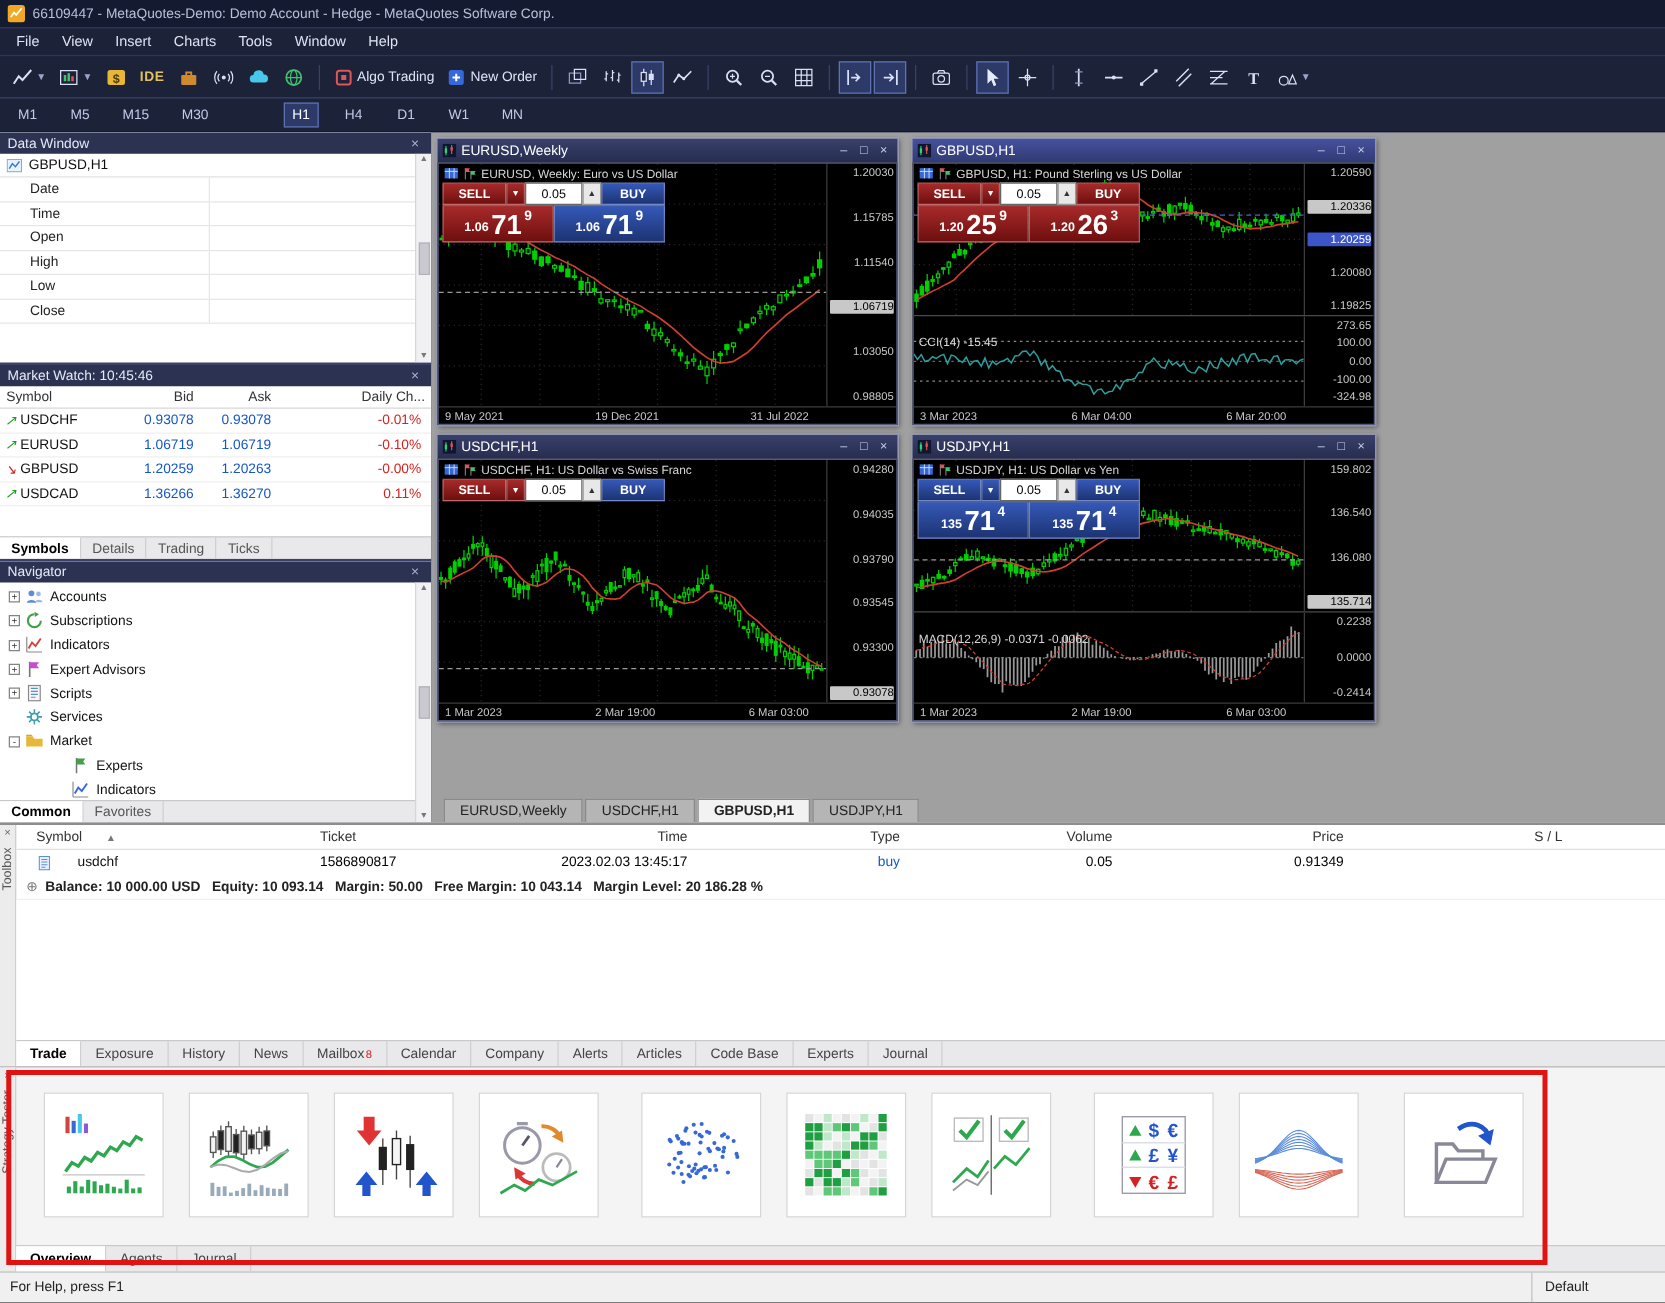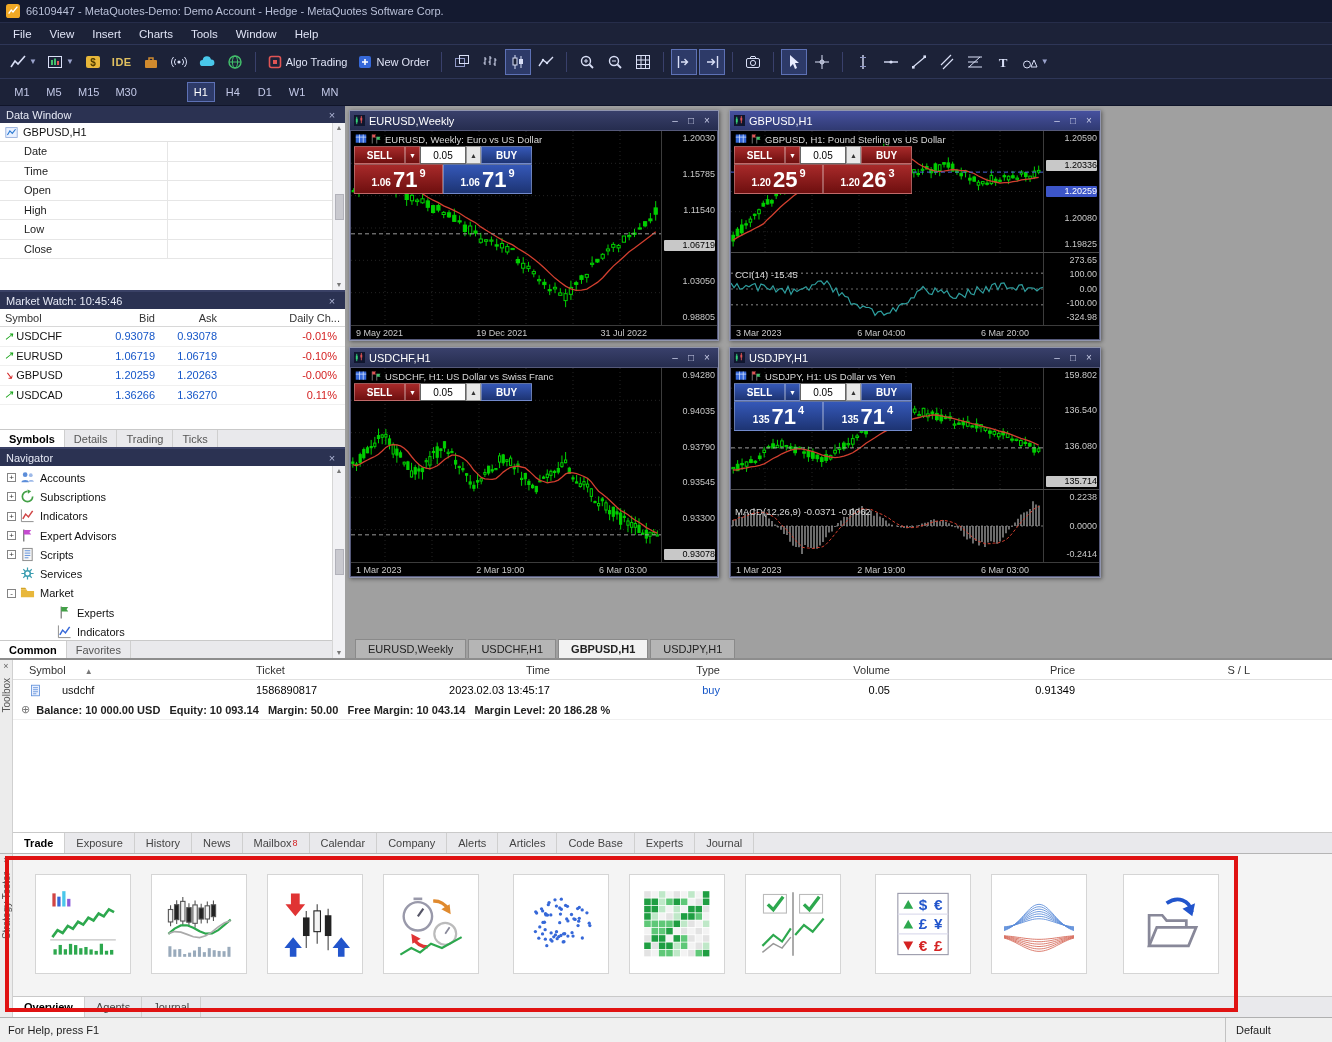--- a/index.html
+++ b/index.html
@@ -13,21 +13,21 @@
   .titlebar{height:22px;background:#141a30;color:#b9c0d8;display:flex;align-items:center;gap:6px;padding:0 6px;font-size:11px;}
   .menubar{height:22px;background:#1c2238;display:flex;align-items:center;padding:0 4px;border-top:1px solid #262d4a;}
   .mitem{color:#dfe3f5;padding:2px 9px;cursor:default;font-size:11.5px;}
   .toolbar{height:34px;background:#1c2238;display:flex;align-items:center;padding:0 6px;border-top:1px solid #2e3657;gap:2px;}
   .tbtn{height:26px;min-width:26px;display:flex;align-items:center;justify-content:center;gap:3px;background:transparent;border:1px solid transparent;color:#d9dff6;padding:0 3px;font-size:11px;}
   .tbtn.active{background:#2d3a68;border:1px solid #5d71b5;}
   .tbtn .lbl{color:#dfe3f5;}
   .tbtn .caret{font-size:8px;color:#9aa3cc;}
   .tsep{width:1px;height:20px;background:#39406b;margin:0 5px;}
   .ide-txt{color:#e0c060;font-weight:bold;letter-spacing:0.5px;}
-  .tfbar{height:28px;background:#1c2238;display:flex;align-items:center;padding:0 8px;border-top:1px solid #2e3657;border-bottom:1px solid #10152a;gap:4px;}
+  .tfbar{height:28px;background:#1c2238;display:flex;align-items:center;padding:0 8px;border-top:1px solid #2e3657;border-bottom:1px solid #10152a;gap:14px;}
   .tfbtn{height:20px;min-width:28px;display:flex;align-items:center;justify-content:center;color:#c3c9e8;border:1px solid transparent;font-size:11px;padding:0 5px;}
   .tfbtn.active{background:#2d3a68;border:1px solid #5d71b5;color:#fff;margin-left:40px;}
 
   
   .workspace{display:flex;height:552px;background:#3a4166;}
   .sidebar{width:345px;display:flex;flex-direction:column;gap:2px;background:#3a4166;}
   .panel{background:#fff;display:flex;flex-direction:column;overflow:hidden;}
   .phead{height:17px;background:#2b3252;color:#e6e9f5;display:flex;align-items:center;padding:0 6px;flex:0 0 auto;}
   .phead .ttl{flex:1;font-size:11px;}
   .pclose{color:#aeb4d4;width:14px;text-align:center;font-size:11px;}

